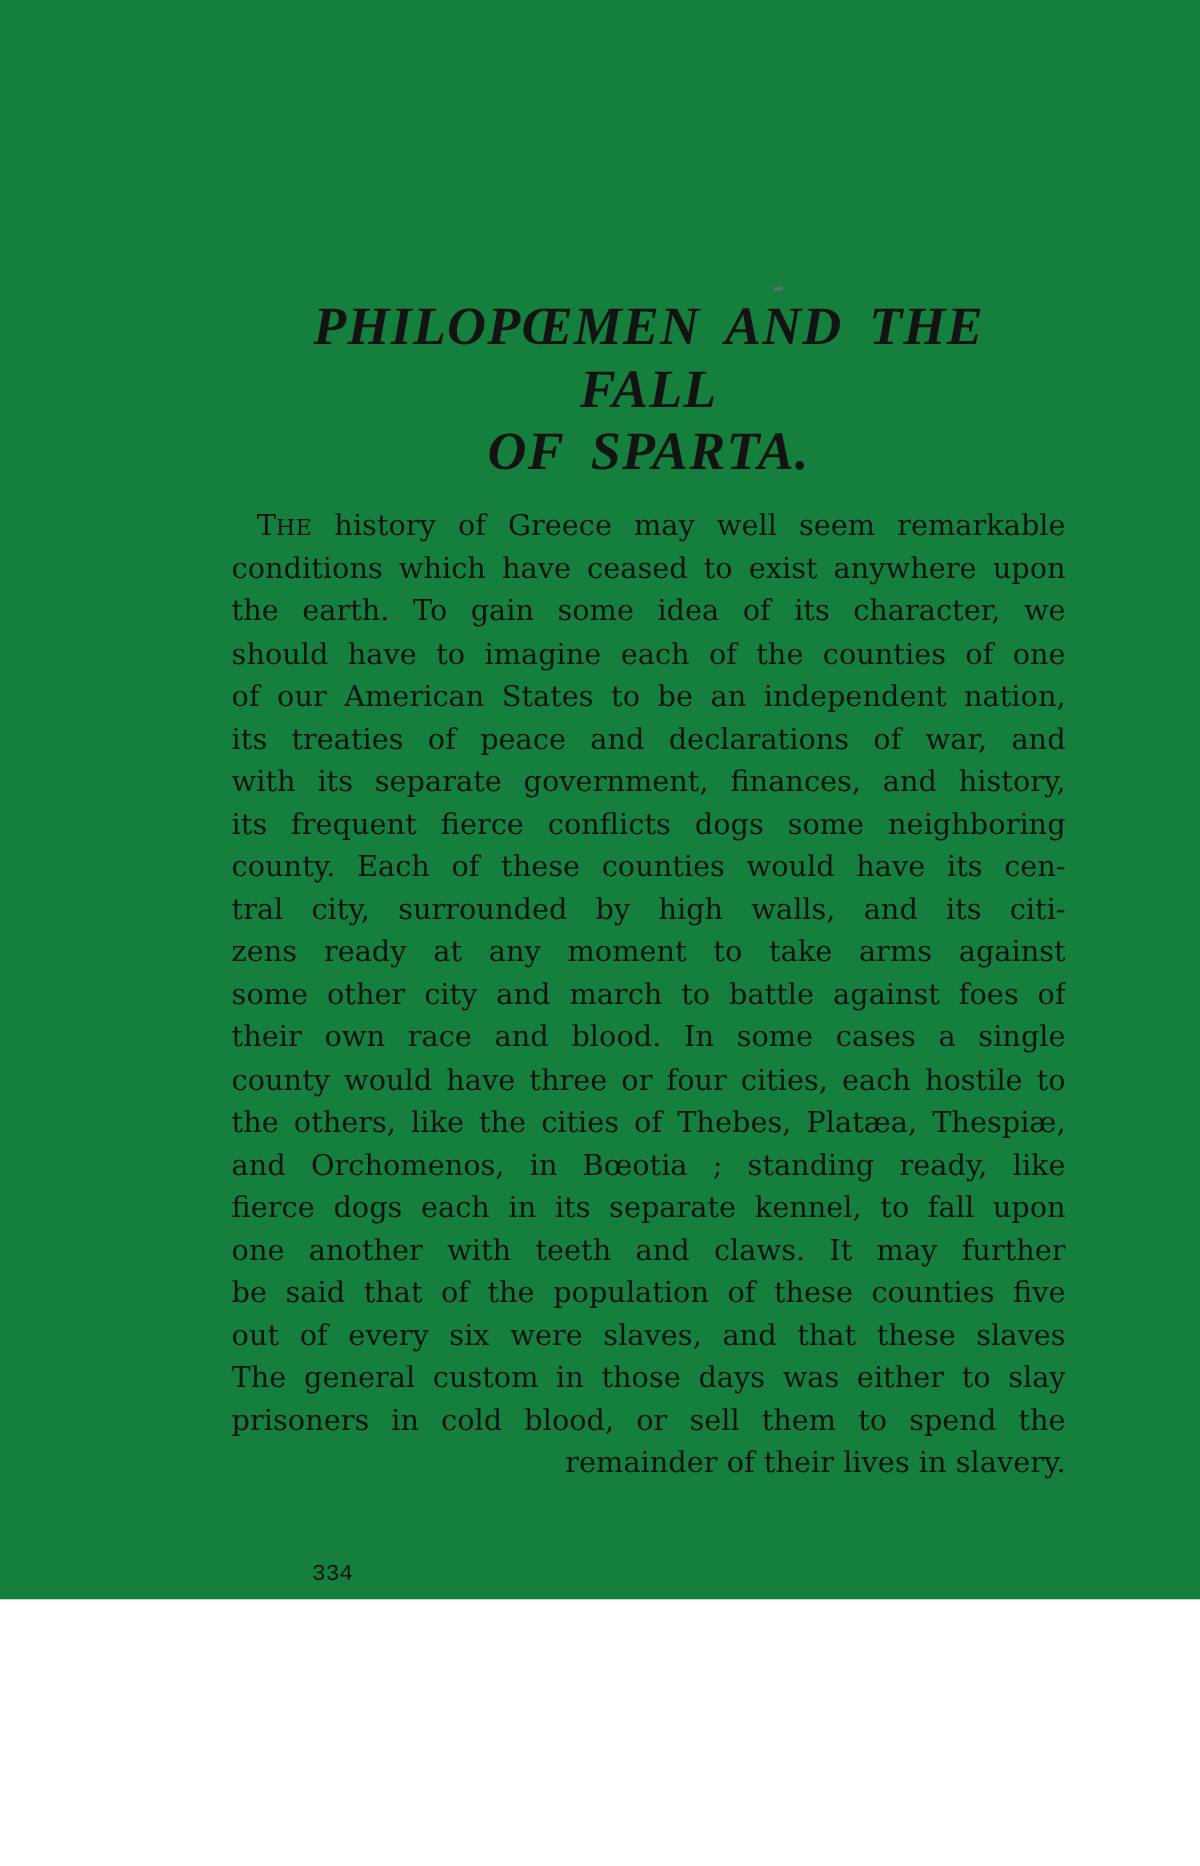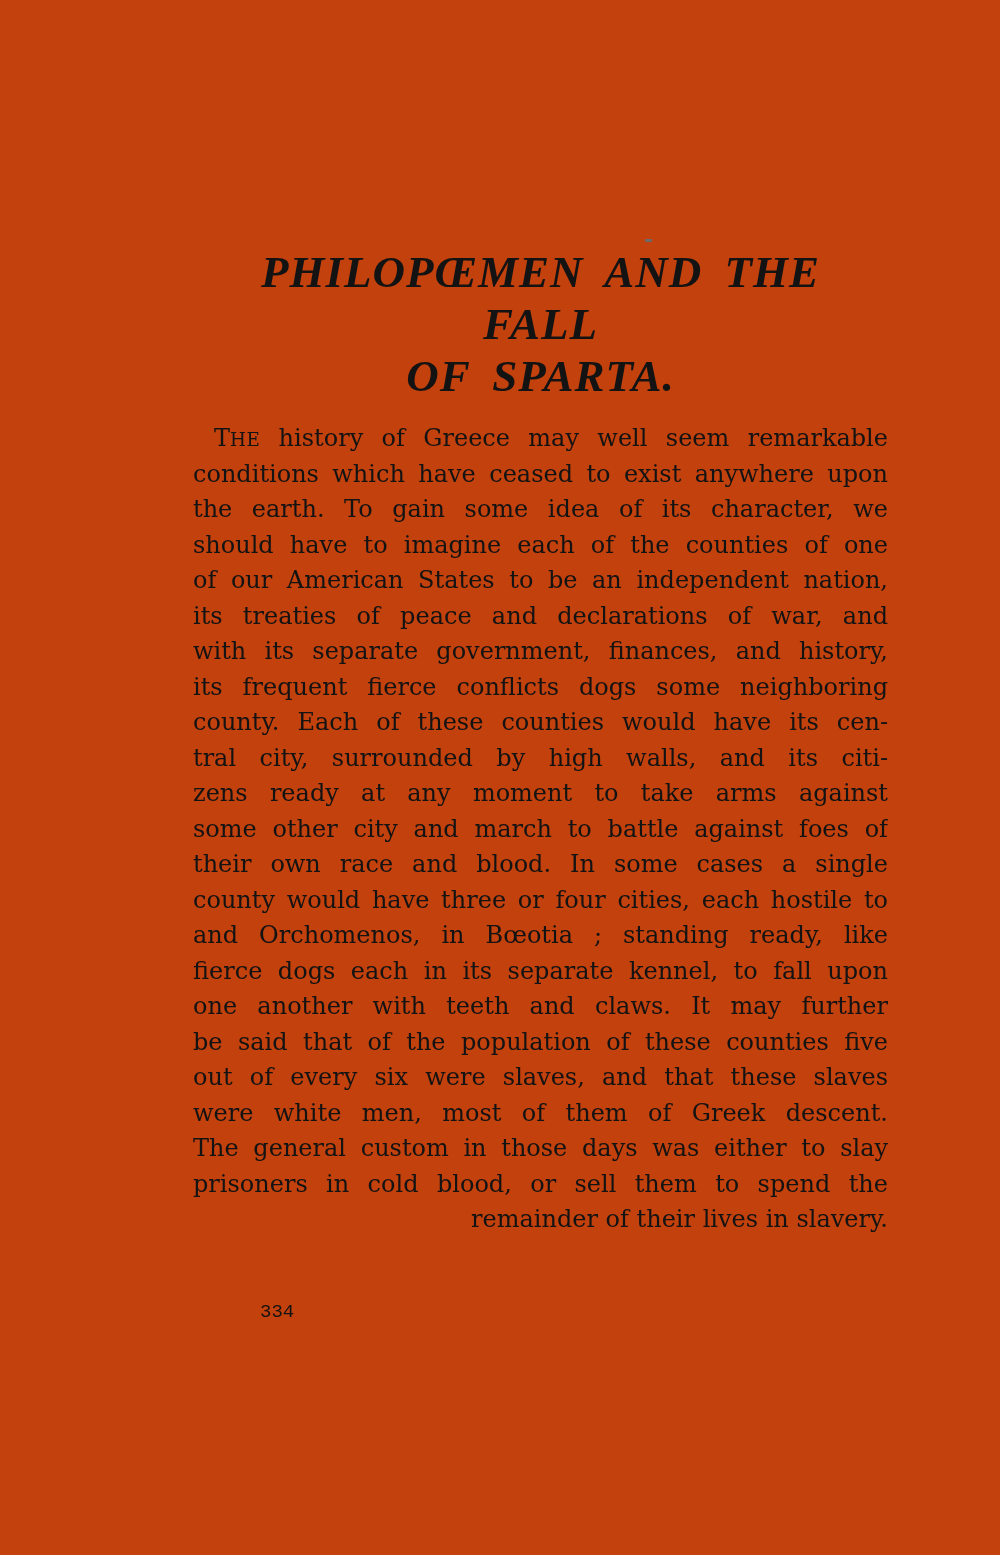--- a/index.html
+++ b/index.html
@@ -3,22 +3,22 @@
 <meta charset="utf-8">
 <style>
   html, body {
     margin: 0;
     padding: 0;
     background: #ffffff;
   }
   .page {
     position: relative;
     width: 1000px;
-    height: 1555px;
-    background: #c2410c;
+    height: 1333px;
+    background: #15803d;
     overflow: hidden;
     color: #141414;
   }
   .speck {
     position: absolute;
     left: 645px;
     top: 239px;
     width: 7px;
     height: 3px;
     background: #6a6a6a;
@@ -99,26 +99,26 @@
         <div class="jline">of our American States to be an independent nation,</div>
         <div class="jline">its treaties of peace and declarations of war, and</div>
         <div class="jline">with its separate government, finances, and history,</div>
         <div class="jline">its frequent fierce conflicts dogs some neighboring</div>
         <div class="jline">county.  Each of these counties would have its cen-</div>
         <div class="jline">tral city, surrounded by high walls, and its citi-</div>
         <div class="jline">zens ready at any moment to take arms against</div>
         <div class="jline">some other city and march to battle against foes of</div>
         <div class="jline">their own race and blood.  In some cases a single</div>
         <div class="jline">county would have three or four cities, each hostile to</div>
+        <div class="jline">the others, like the cities of Thebes, Platæa, Thespiæ,</div>
         <div class="jline">and Orchomenos, in Bœotia ; standing ready, like</div>
         <div class="jline">fierce dogs each in its separate kennel, to fall upon</div>
         <div class="jline">one another with teeth and claws.  It may further</div>
         <div class="jline">be said that of the population of these counties five</div>
         <div class="jline">out of every six were slaves, and that these slaves</div>
-        <div class="jline">were white men, most of them of Greek descent.</div>
         <div class="jline">The general custom in those days was either to slay</div>
         <div class="jline">prisoners in cold blood, or sell them to spend the</div>
       </div>
 
     <div class="last-line">remainder of their lives in slavery.</div>
   </div>
 
   <div class="page-number">334</div>
 
 </div>

